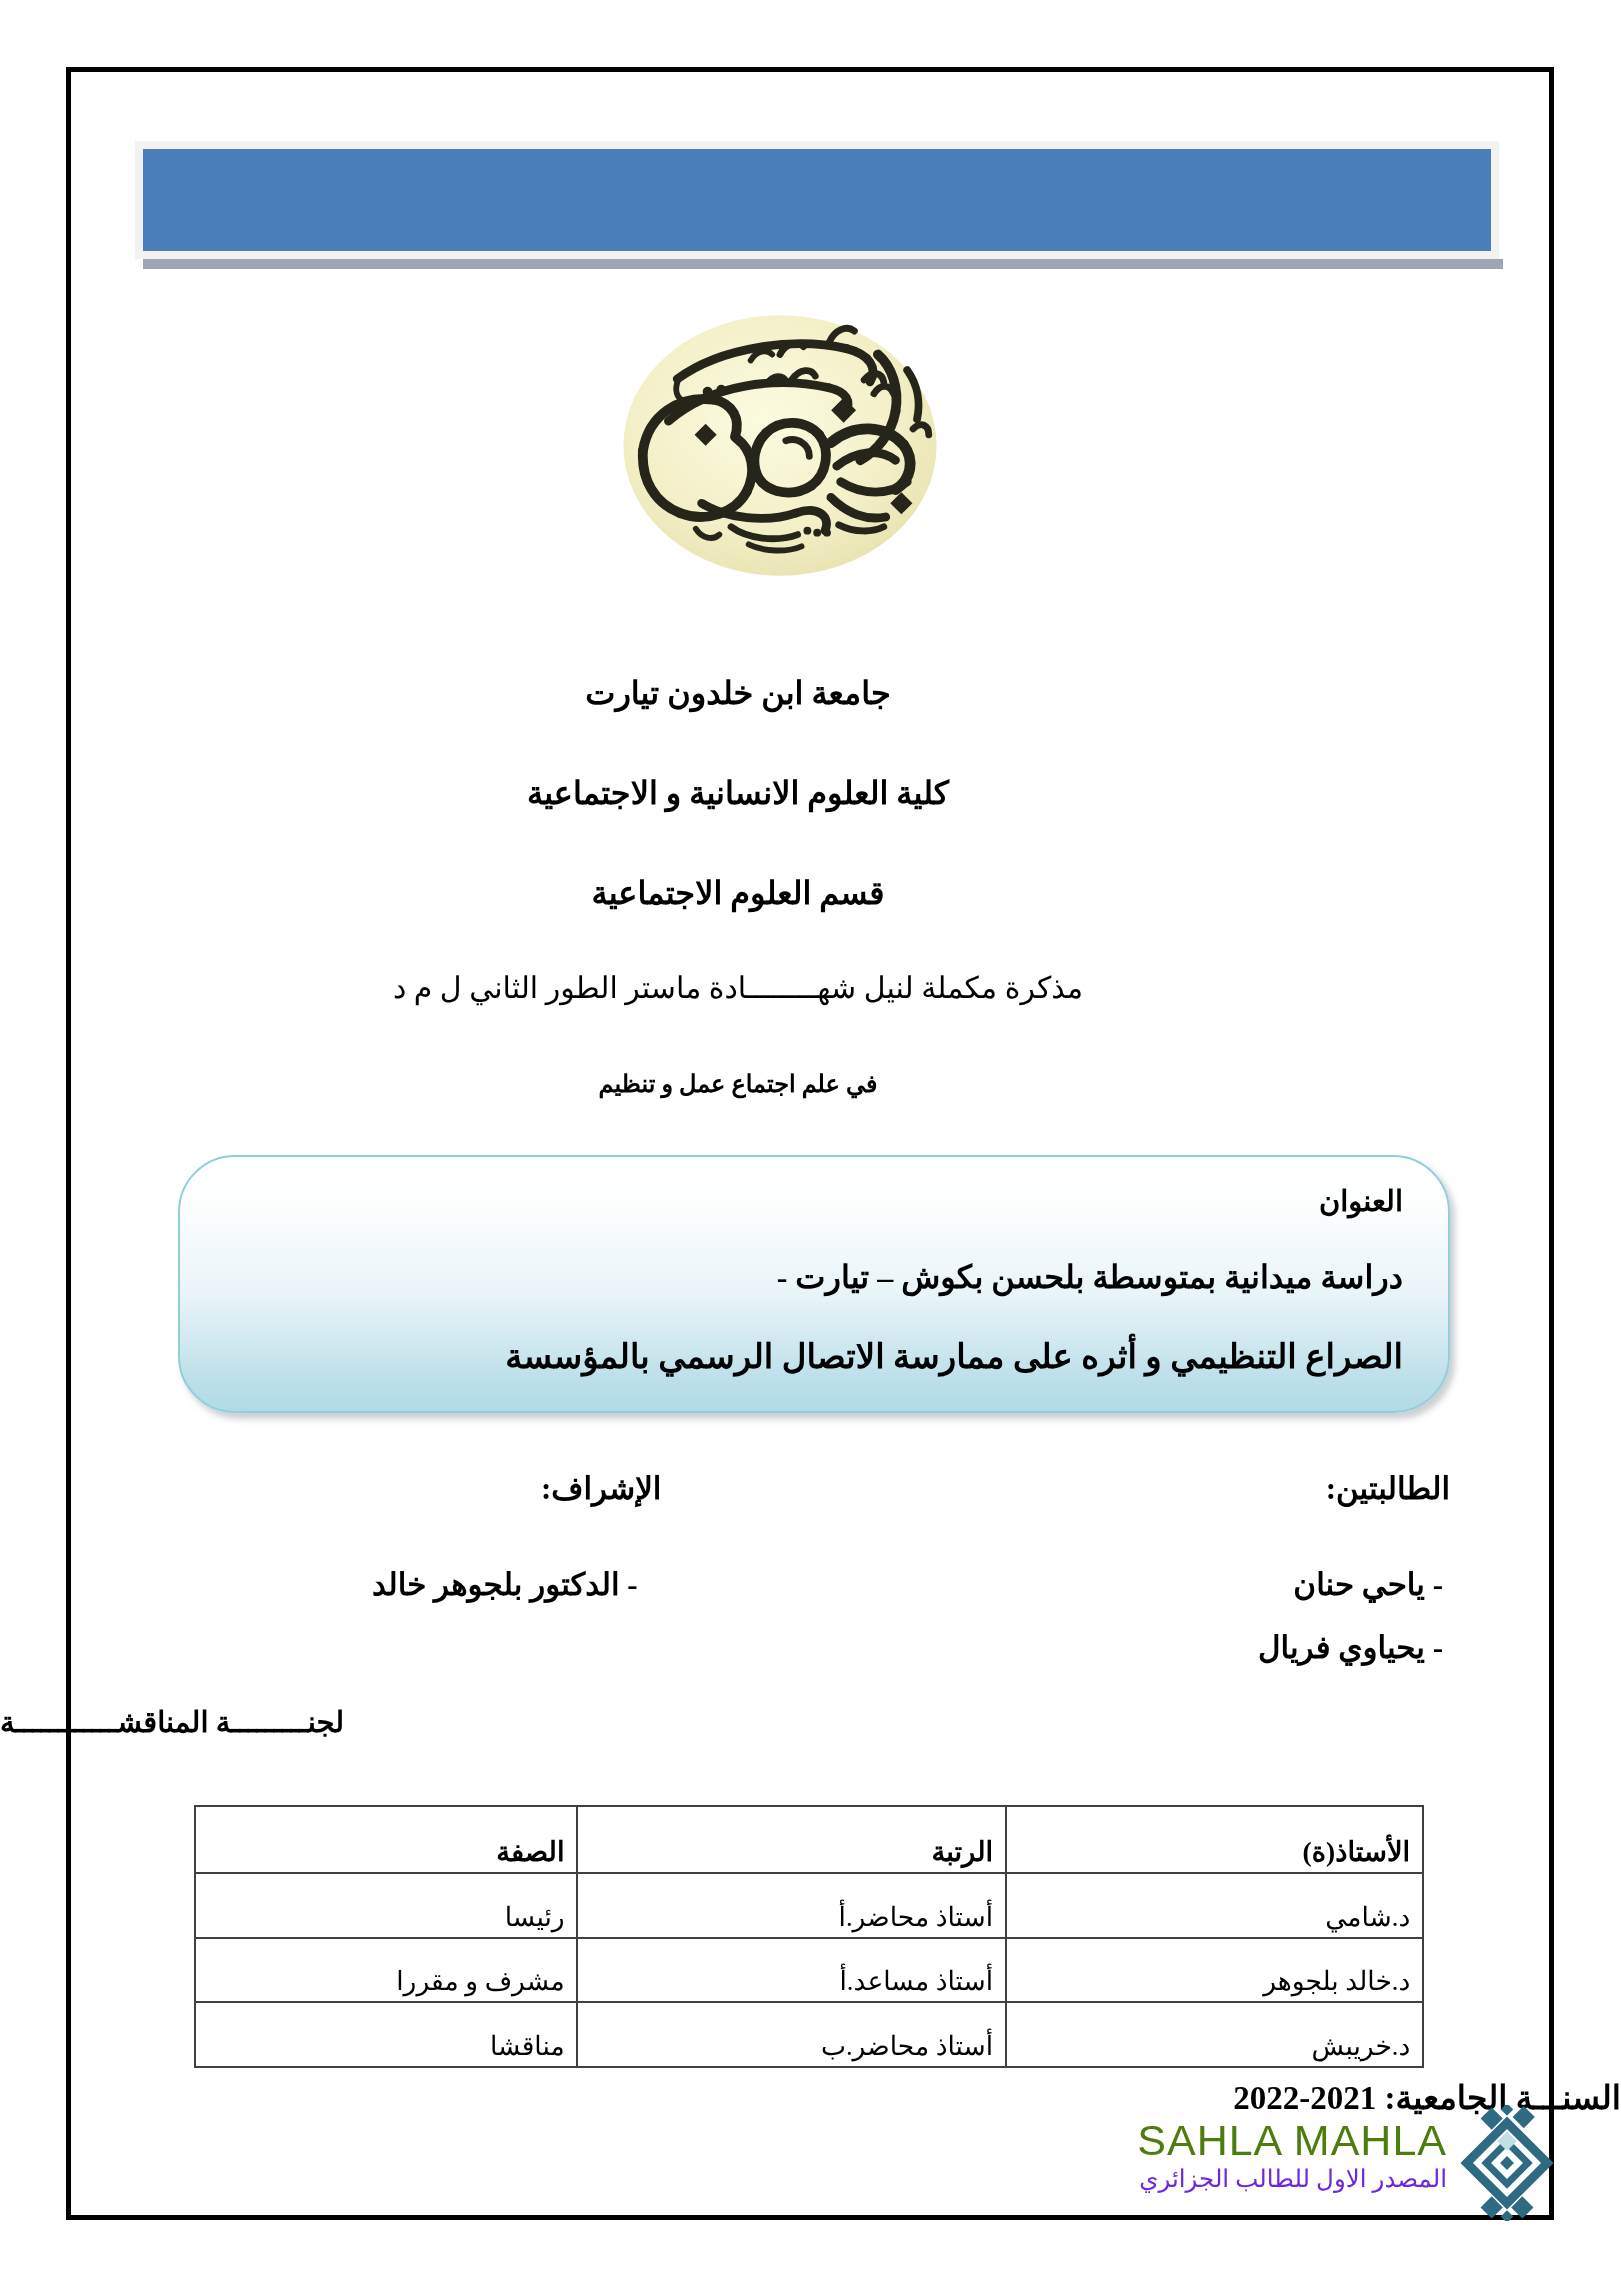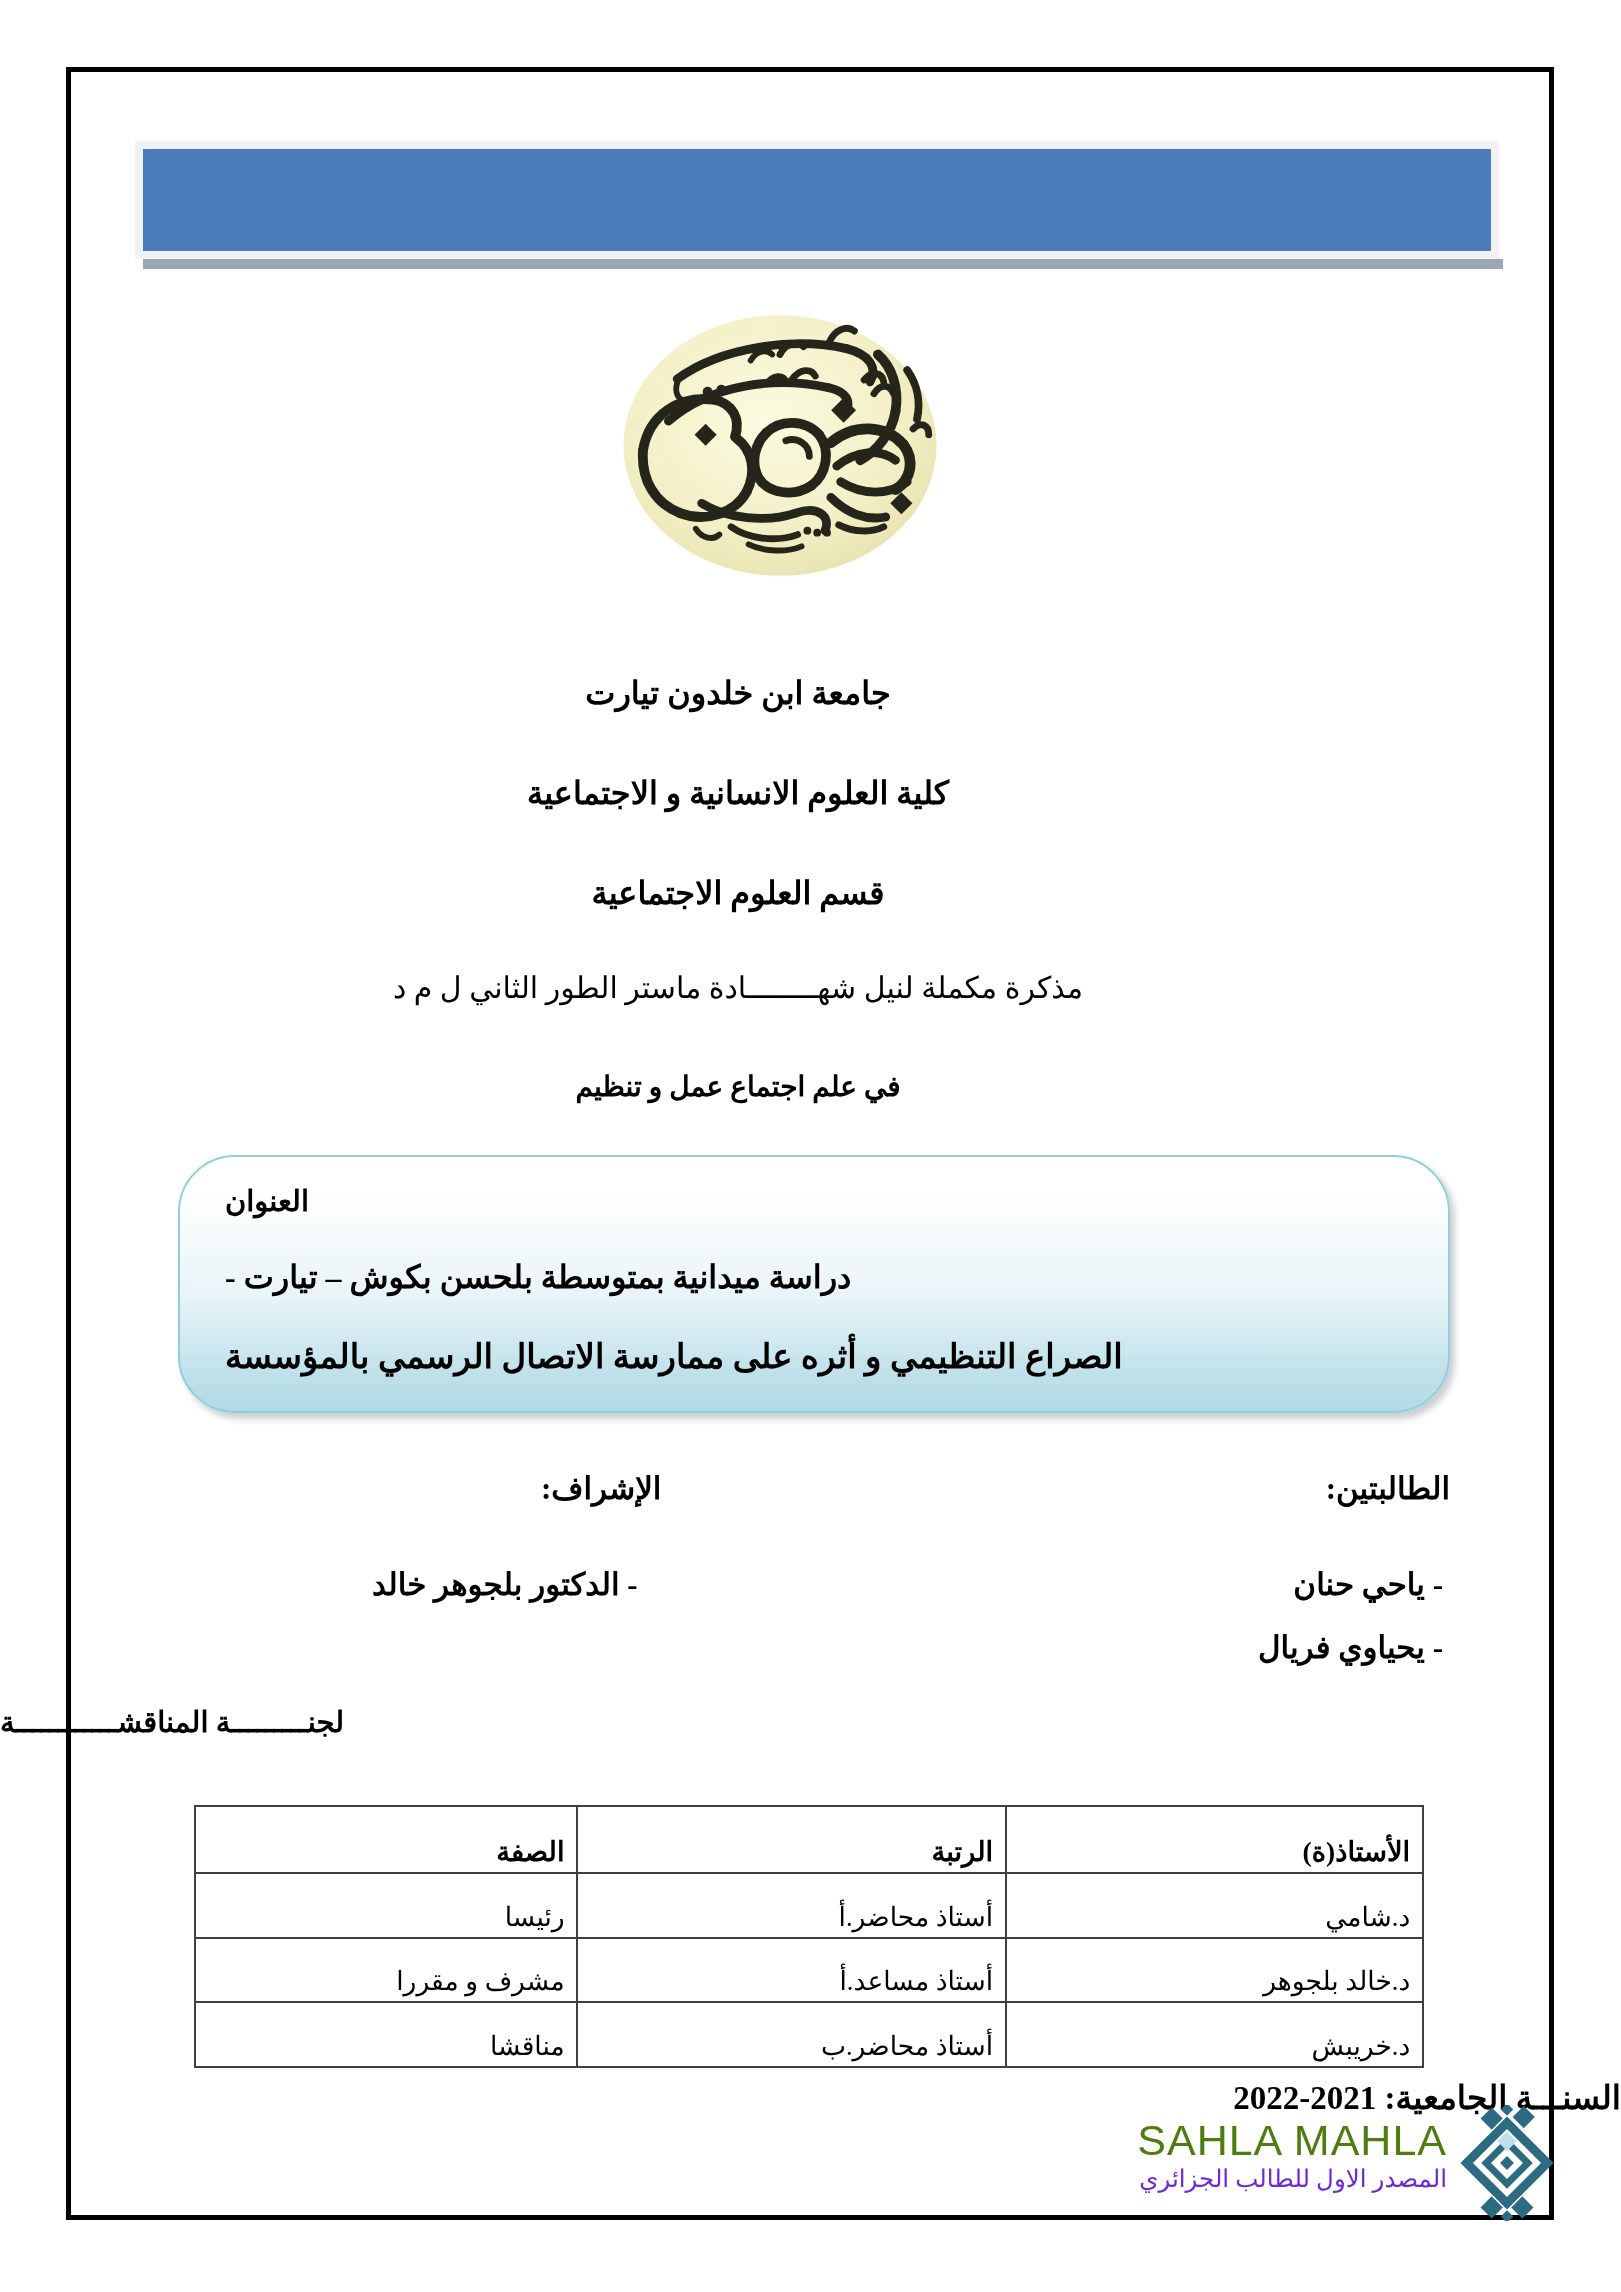--- a/index.html
+++ b/index.html
@@ -72,36 +72,36 @@
     text-align: center;
     font-weight: bold;
     color: #000000;
     font-family: "Liberation Serif", "DejaVu Serif", serif;
     white-space: nowrap;
   }
   #line-university { top: 674px;  font-size: 32px; }
   #line-faculty    { top: 774px;  font-size: 32px; }
   #line-department { top: 874px;  font-size: 32px; }
   #line-degree     { top: 970px;  font-size: 30px; font-weight: normal; }
-  #line-speciality { top: 1070px; font-size: 28px; font-family: Liberation Serif, serif; }
+  #line-speciality { top: 1070px; font-size: 24px; font-family: Liberation Serif, serif; }
 
   
   #title-box {
     position: absolute;
     left: 178px;
     top: 1155px;
     width: 1272px;
     height: 258px;
     border: 2px solid #92CDDC;
     border-radius: 57px;
     background: linear-gradient(to bottom, #FFFFFF 0%, #FDFEFE 18%, #E8F4F8 55%, #BCDFE9 88%, #B0DBE6 100%);
     box-shadow: 4.9px 5.9px 6.9px rgba(140,150,155,0.45);
     box-sizing: border-box;
     padding: 17.6px 45px 9.8px 45px;
-    text-align: left;
+    text-align: right;
   }
   #title-label {
     font-size: 29px;
     font-weight: bold;
     color: #000000;
     margin: 9.8px 0 0 0;
   }
   #title-main {
     font-size: 34px;
     font-weight: bold;

